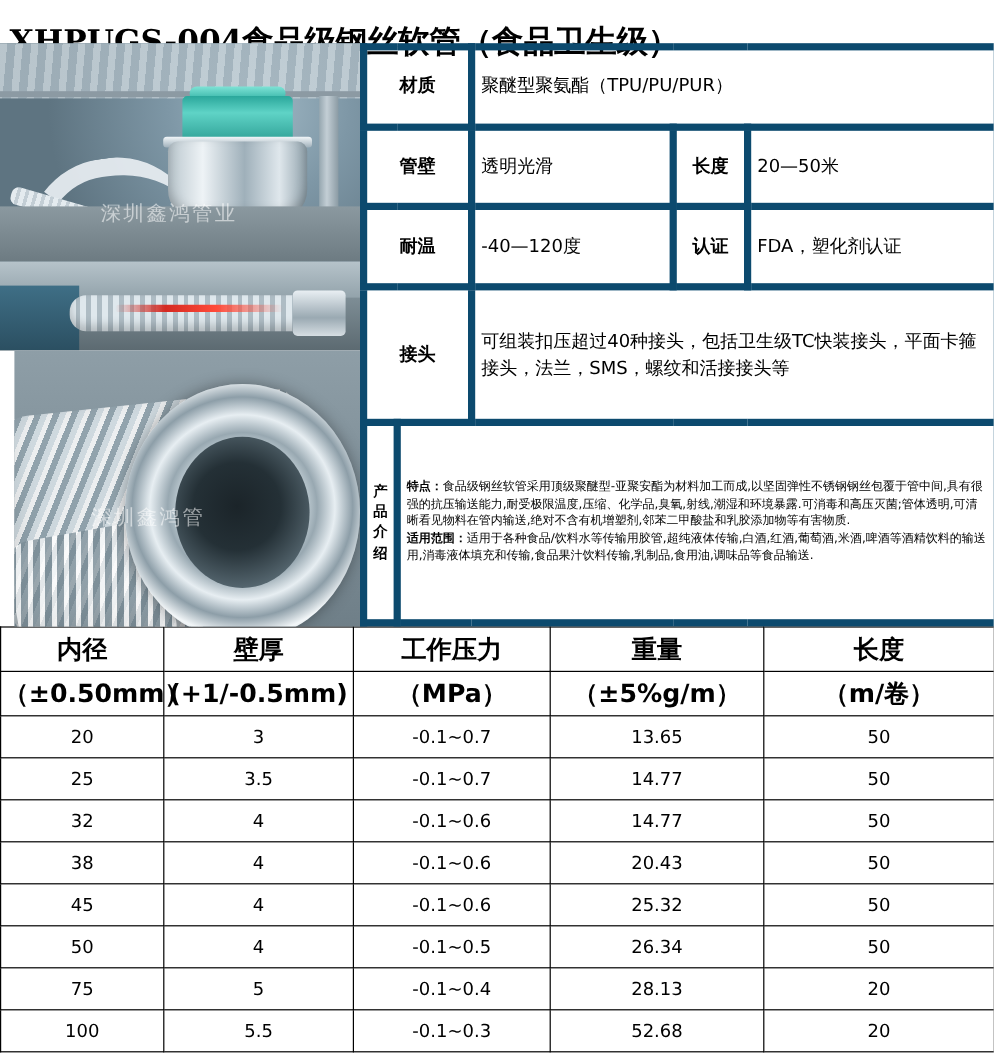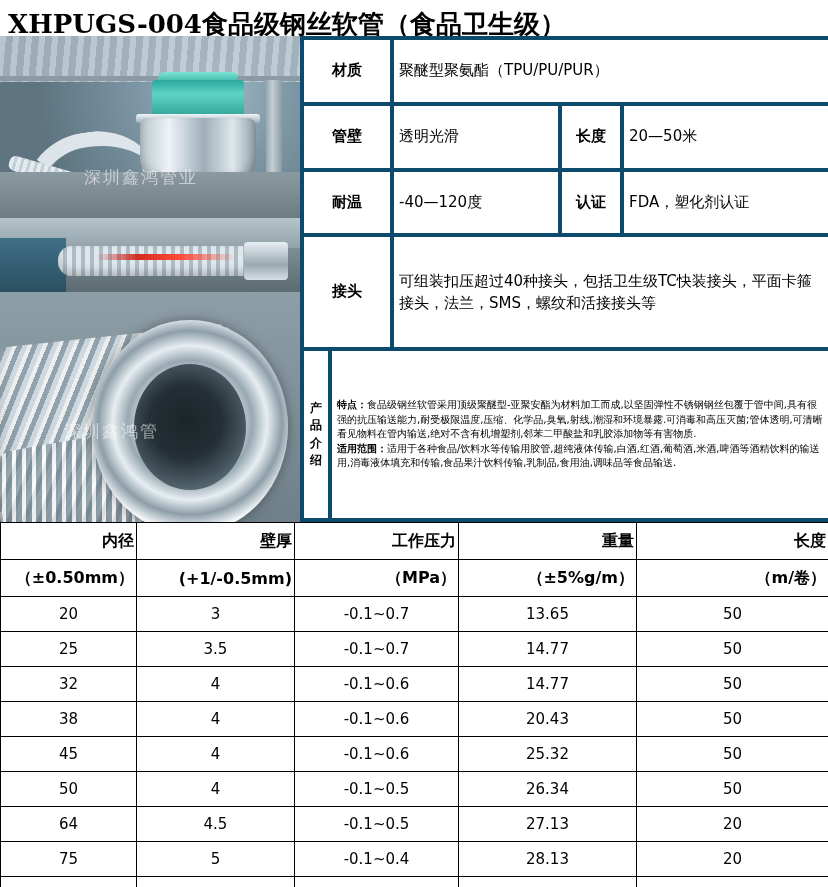--- a/index.html
+++ b/index.html
@@ -17,21 +17,21 @@
   .page {
     width: 828px;
     height: 887px;
     position: relative;
     box-sizing: border-box;
   }
 
   
   .title-bar {
     height: 36px;
-    padding: 8px 0 0 8px;
+    padding: 19px 0 0 8px;
     box-sizing: border-box;
   }
   .title-text {
     font-family: "DejaVu Serif", "Liberation Serif", serif;
     font-size: 26px;
     font-weight: bold;
     letter-spacing: 0px;
     white-space: nowrap;
     line-height: 32px;
   }
@@ -147,21 +147,21 @@
     background: linear-gradient(180deg,#e9eff3,#9aa9b2 60%,#d6dee3);
     border-radius: 4px;
   }
   .p2-machine {
     position: absolute; left: 0px; top: 20px; width: 66px; height: 54px;
     background: linear-gradient(180deg,#3f6f86,#2b4f61);
   }
 
   
   .photo3 {
-    left: 0; top: 256px; width: 300px; height: 264px;
+    left: 12px; top: 256px; width: 300px; height: 264px;
     background: linear-gradient(180deg, #8e9ea7 0%, #7d8d96 50%, #6a7a83 100%);
   }
   .p3-hose {
     position: absolute; left: -10px; top: 44px; width: 250px; height: 190px;
     background:
       repeating-linear-gradient(118deg,
         rgba(255,255,255,.85) 0px, rgba(255,255,255,.85) 4px,
         rgba(150,168,178,.75) 4px, rgba(150,168,178,.75) 9px,
         rgba(225,234,239,.8) 9px, rgba(225,234,239,.8) 14px);
     border-radius: 30px 10px 10px 30px;
@@ -199,21 +199,21 @@
 
   
   .spec {
     width: 528px;
     flex: 0 0 528px;
     border-collapse: collapse;
     table-layout: fixed;
     font-size: 15px;
   }
   .spec td {
-    border: 4px solid #0c4a6e;
+    border: 6px solid #0c4a6e;
     padding: 3px 5px;
     vertical-align: middle;
     line-height: 1.45;
   }
   .spec td.lbl {
     text-align: center;
     font-weight: bold;
     white-space: nowrap;
   }
   .spec td.val {
@@ -243,23 +243,22 @@
   }
   .data td {
     border: 1px solid #000;
     text-align: center;
     padding: 4px 2px;
     height: 26px;
     font-family: "DejaVu Sans", "Liberation Sans", sans-serif;
   }
   .data tr.head td {
     font-weight: bold;
-    font-size: 16px;
+    font-size: 21px;
     height: 28px;
-    text-align: right;
   }
   .nowrap { white-space: nowrap; }
 </style>
 </head>
 <body>
 
 <div class="page">
 
   <div class="title-bar">
     <div class="title-text">XHPUGS-004食品级钢丝软管（食品卫生级）</div>
@@ -403,27 +402,20 @@
         <td>50</td>
       </tr>
       <tr>
         <td>50</td>
         <td>4</td>
         <td>-0.1~0.5</td>
         <td>26.34</td>
         <td>50</td>
       </tr>
       <tr>
-        <td>64</td>
-        <td>4.5</td>
-        <td>-0.1~0.5</td>
-        <td>27.13</td>
-        <td>20</td>
-      </tr>
-      <tr>
         <td>75</td>
         <td>5</td>
         <td>-0.1~0.4</td>
         <td>28.13</td>
         <td>20</td>
       </tr>
       <tr>
         <td>100</td>
         <td>5.5</td>
         <td>-0.1~0.3</td>

